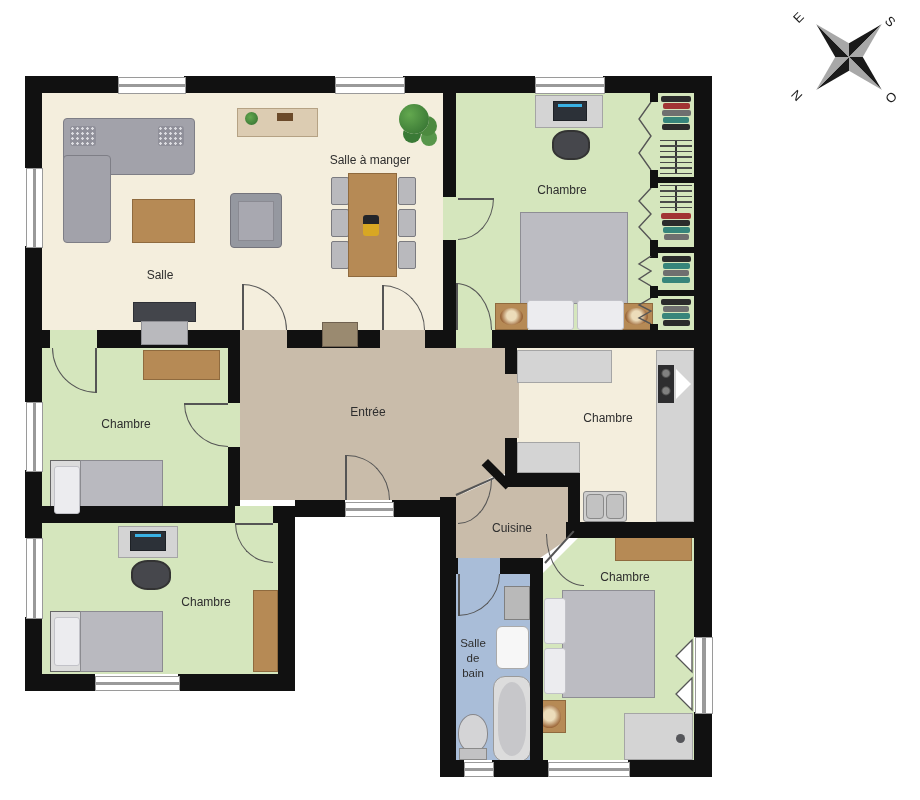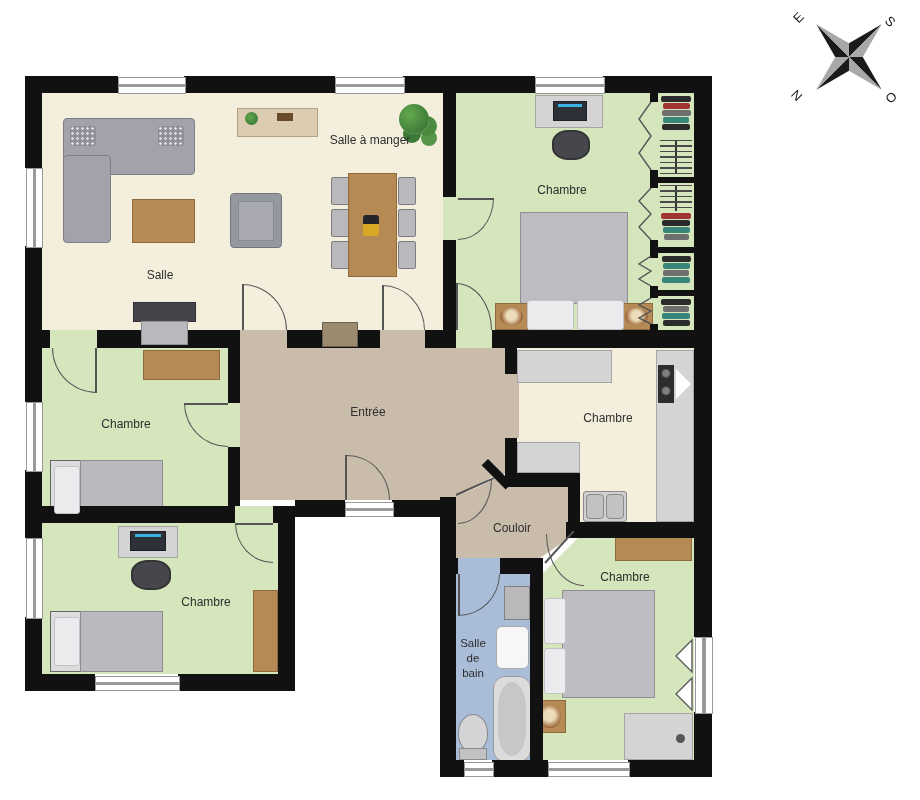--- a/index.html
+++ b/index.html
@@ -274,28 +274,28 @@
   <div class="pilw" style="left:544px;top:648px;width:20px;height:44px"></div>
   <div class="f nstand" style="left:533px;top:700px;width:33px;height:33px"></div>
   <div class="f cnt" style="left:624px;top:713px;width:69px;height:47px"></div>
   <div class="f" style="left:676px;top:734px;width:9px;height:9px;border-radius:50%;background:#55565a;z-index:9"></div>
   <svg style="position:absolute;left:672px;top:638px;z-index:12" width="22" height="74">
     <polygon points="20,2 4,18 20,34" fill="#fff" stroke="#555" stroke-width="1.3"></polygon>
     <polygon points="20,40 4,56 20,72" fill="#fff" stroke="#555" stroke-width="1.3"></polygon>
   </svg>
 
   <span class="lbl" style="left:160px;top:275px">Salle</span>
-  <span class="lbl" style="left:370px;top:140px">Salle à manger</span>
+  <span class="lbl" style="left:370px;top:160px">Salle à manger</span>
   <span class="lbl" style="left:562px;top:190px">Chambre</span>
   <span class="lbl" style="left:126px;top:424px">Chambre</span>
   <span class="lbl" style="left:206px;top:602px">Chambre</span>
   <span class="lbl" style="left:625px;top:577px">Chambre</span>
   <span class="lbl" style="left:368px;top:412px">Entrée</span>
   <span class="lbl" style="left:608px;top:418px">Chambre</span>
-  <span class="lbl" style="left:512px;top:528px">Couloir</span>
+  <span class="lbl" style="left:512px;top:528px">Cuisine</span>
   <span class="lblb" style="left:455px;top:636px;width:36px">Salle de bain</span>
 
   <div style="position:absolute;left:786px;top:2px;width:124px;height:116px;z-index:25">
     <svg style="position:absolute;left:20px;top:12px" width="86" height="86" viewBox="0 0 100 100">
       <polygon points="88,12 50,50 50,34" fill="#1a1a1a"></polygon>
         <polygon points="88,12 50,50 66,50" fill="#a8a8a8"></polygon>
       <polygon points="88,88 50,50 66,50" fill="#1a1a1a"></polygon>
         <polygon points="88,88 50,50 50,66" fill="#a8a8a8"></polygon>
       <polygon points="12,88 50,50 50,66" fill="#1a1a1a"></polygon>
         <polygon points="12,88 50,50 34,50" fill="#a8a8a8"></polygon>

